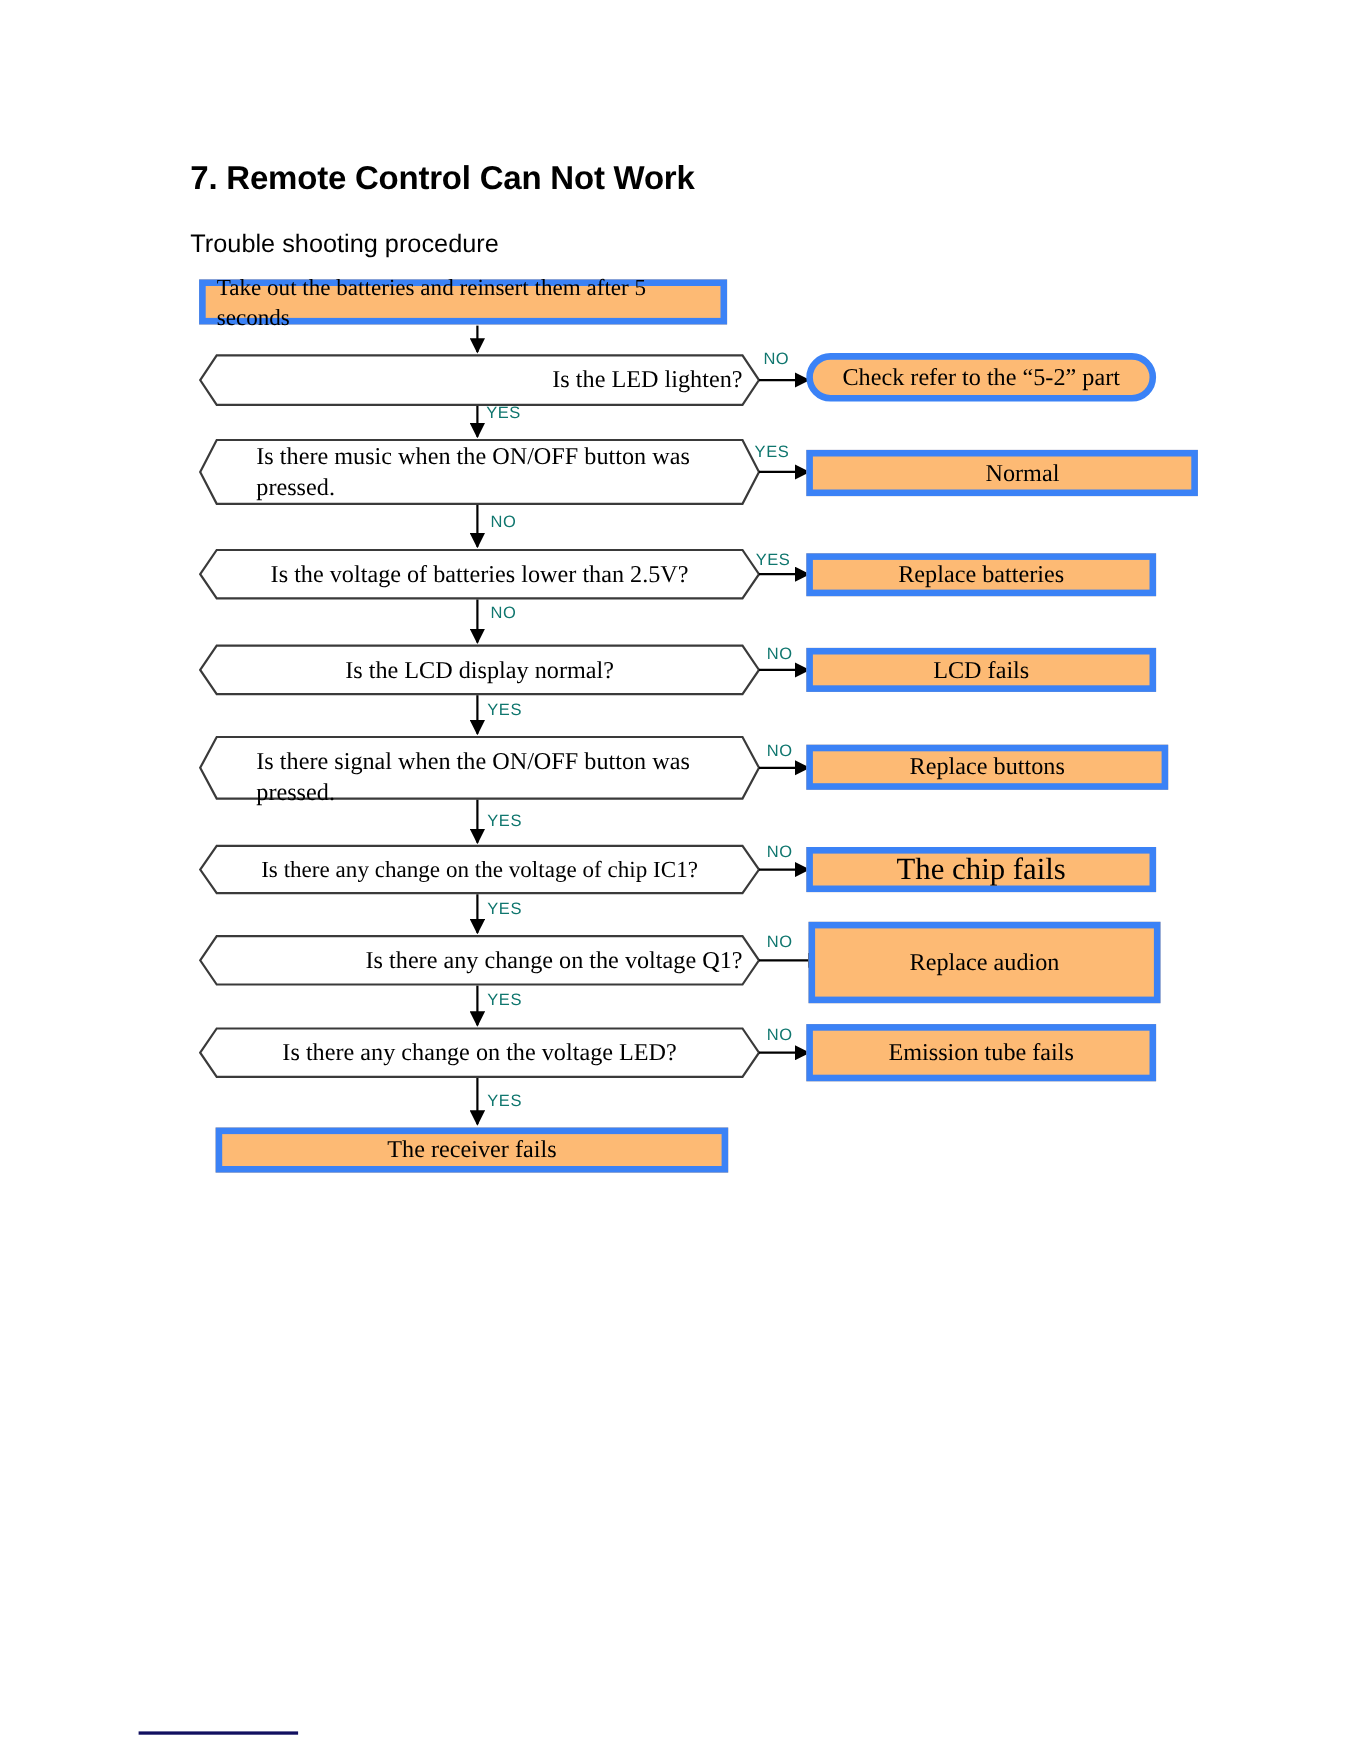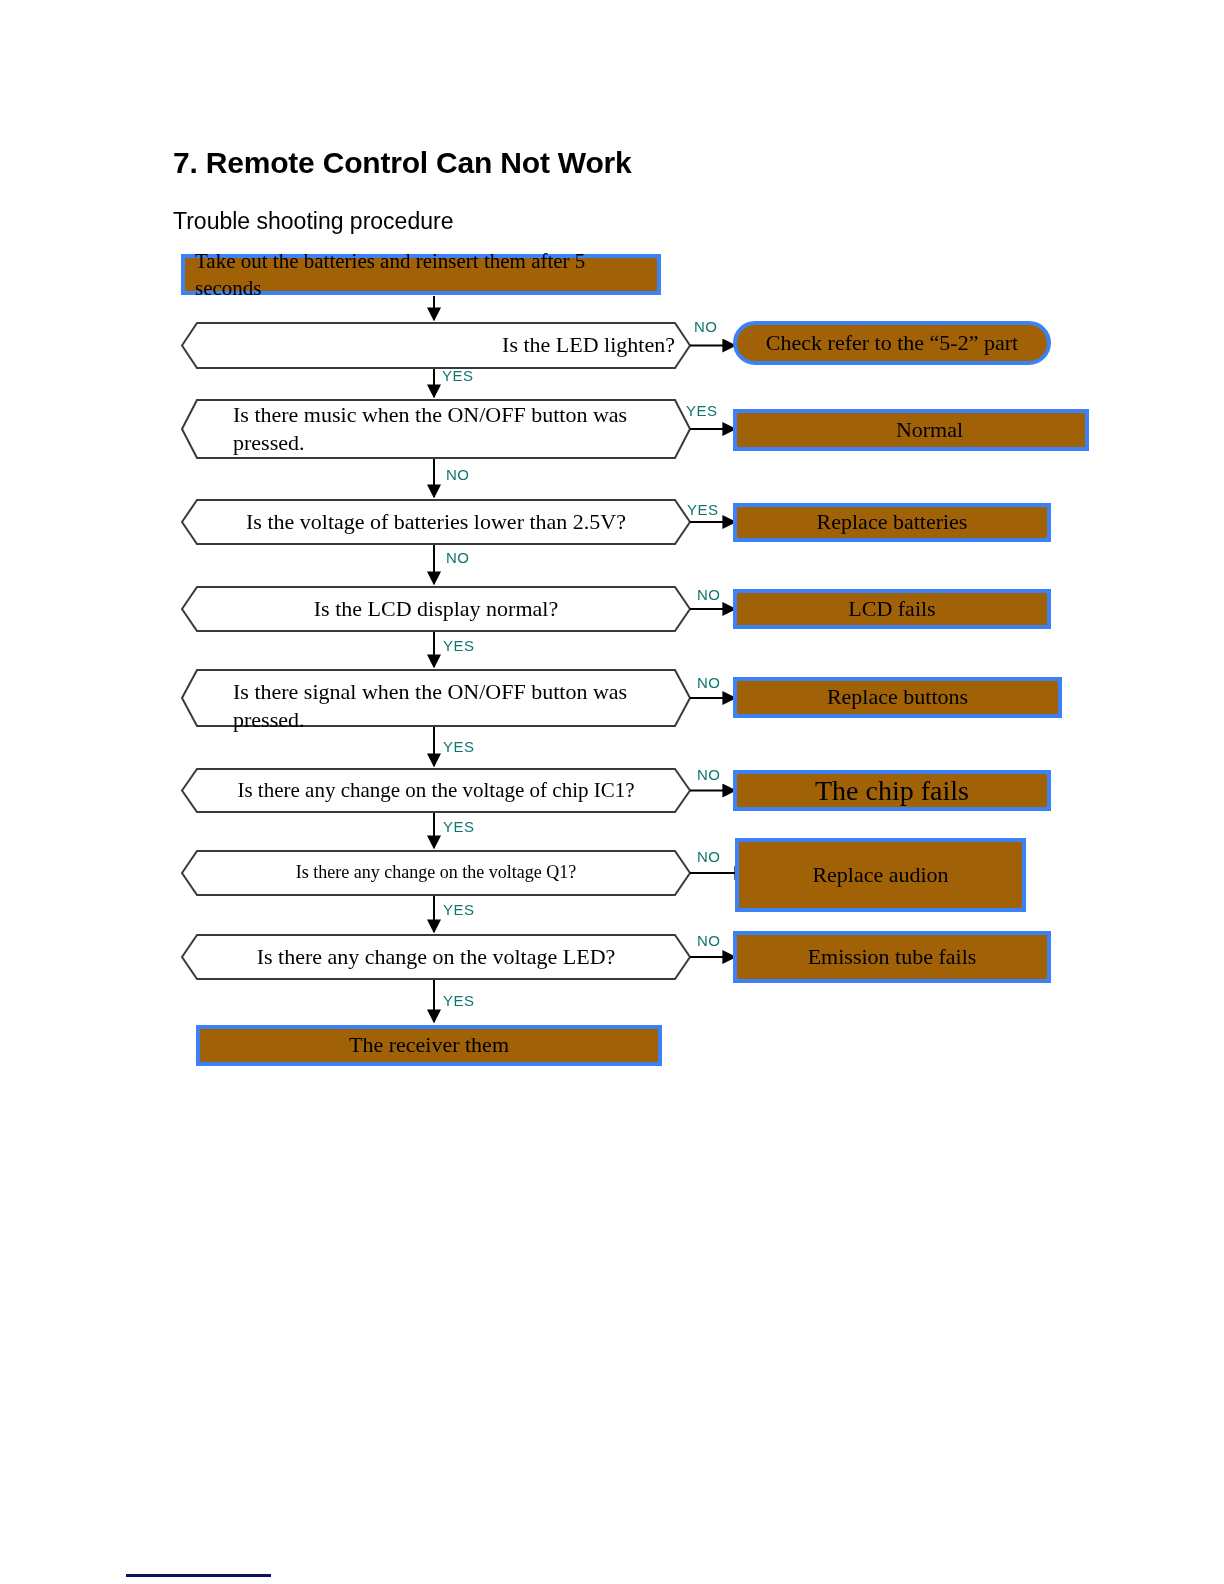--- a/index.html
+++ b/index.html
@@ -54,22 +54,22 @@
     position: absolute;
     box-sizing: border-box;
     font-family: "Liberation Serif", serif;
     color: #000;
     display: flex;
     align-items: center;
   }
 
   
   .rect {
-    border: 4px solid #3b82f6;
-    background: #a16207;
+    border: 6px solid #3b82f6;
+    background: #fdba74;
     justify-content: center;
     text-align: center;
   }
   .rect.left-align {
     justify-content: flex-start;
     padding-left: 10px;
     text-align: left;
   }
 
   
@@ -196,21 +196,21 @@
   <span class="txt">
     <span>Is there signal when the ON/OFF button was</span><br>
     <span>pressed.</span>
   </span>
 </div>
 
 <div class="hex-label center" style="left:197px; top:769px; width:478px; height:43px; font-size:21px;">
   <span class="txt">Is there any change on the voltage of chip IC1?</span>
 </div>
 
-<div class="hex-label center" style="left:197px; top:851px; width:478px; height:44px; font-size:18px;">
+<div class="hex-label center" style="left:197px; top:851px; width:478px; height:44px; font-size:22px;justify-content:flex-end;">
   <span class="txt">Is there any change on the voltage Q1?</span>
 </div>
 
 <div class="hex-label center" style="left:197px; top:935px; width:478px; height:44px; font-size:22px;">
   <span class="txt">Is there any change on the voltage LED?</span>
 </div>
 
 <div class="node rect left-align" style="left:181px; top:254px; width:480px; height:41px; font-size:21px;">
   <span class="txt">Take out the batteries and reinsert them after 5 seconds</span>
 </div>
@@ -232,30 +232,30 @@
 </div>
 
 <div class="node rect" style="left:733px; top:677px; width:329px; height:41px; font-size:22px;">
   <span class="txt">Replace buttons</span>
 </div>
 
 <div class="node rect" style="left:733px; top:770px; width:318px; height:41px; font-size:28px;">
   <span class="txt">The chip fails</span>
 </div>
 
-<div class="node rect" style="left:735px; top:838px; width:291px; height:74px; font-size:22px;">
+<div class="node rect" style="left:735px; top:838px; width:320px; height:74px; font-size:22px;">
   <span class="txt">Replace audion</span>
 </div>
 
 <div class="node rect" style="left:733px; top:931px; width:318px; height:52px; font-size:22px;">
   <span class="txt">Emission tube fails</span>
 </div>
 
 <div class="node rect" style="left:196px; top:1025px; width:466px; height:41px; font-size:22px;">
-  <span class="txt">The receiver them</span>
+  <span class="txt">The receiver fails</span>
 </div>
 
 <div class="branch-label" style="left:694px; top:318px;">NO</div>
 <div class="branch-label" style="left:442px; top:367px;">YES</div>
 
 <div class="branch-label" style="left:686px; top:402px;">YES</div>
 <div class="branch-label" style="left:446px; top:466px;">NO</div>
 
 <div class="branch-label" style="left:687px; top:501px;">YES</div>
 <div class="branch-label" style="left:446px; top:549px;">NO</div>

